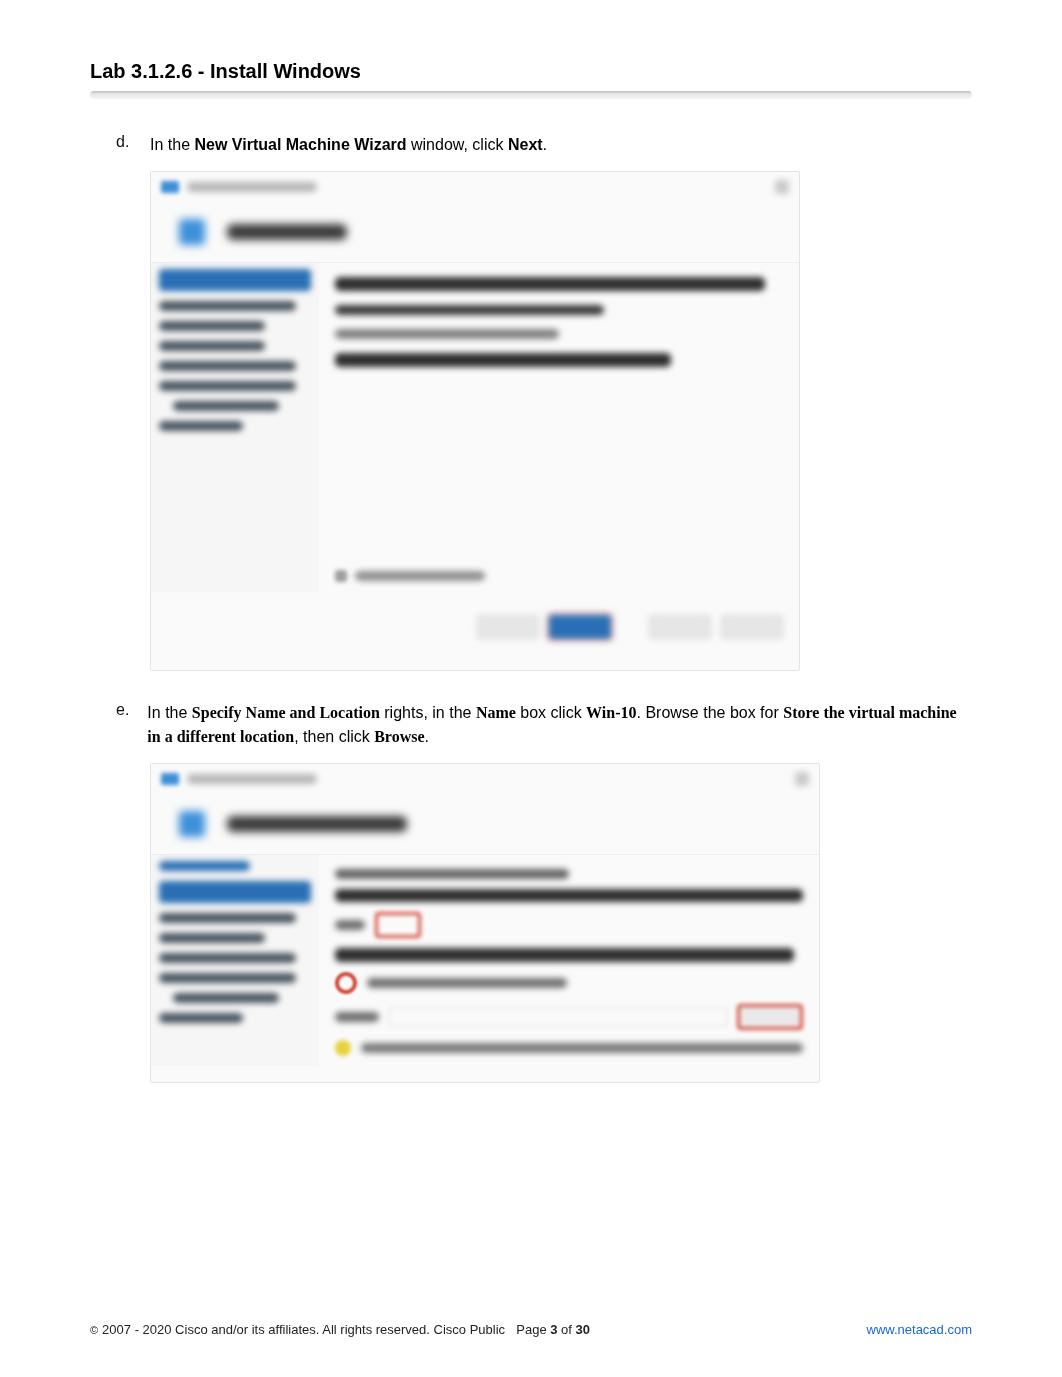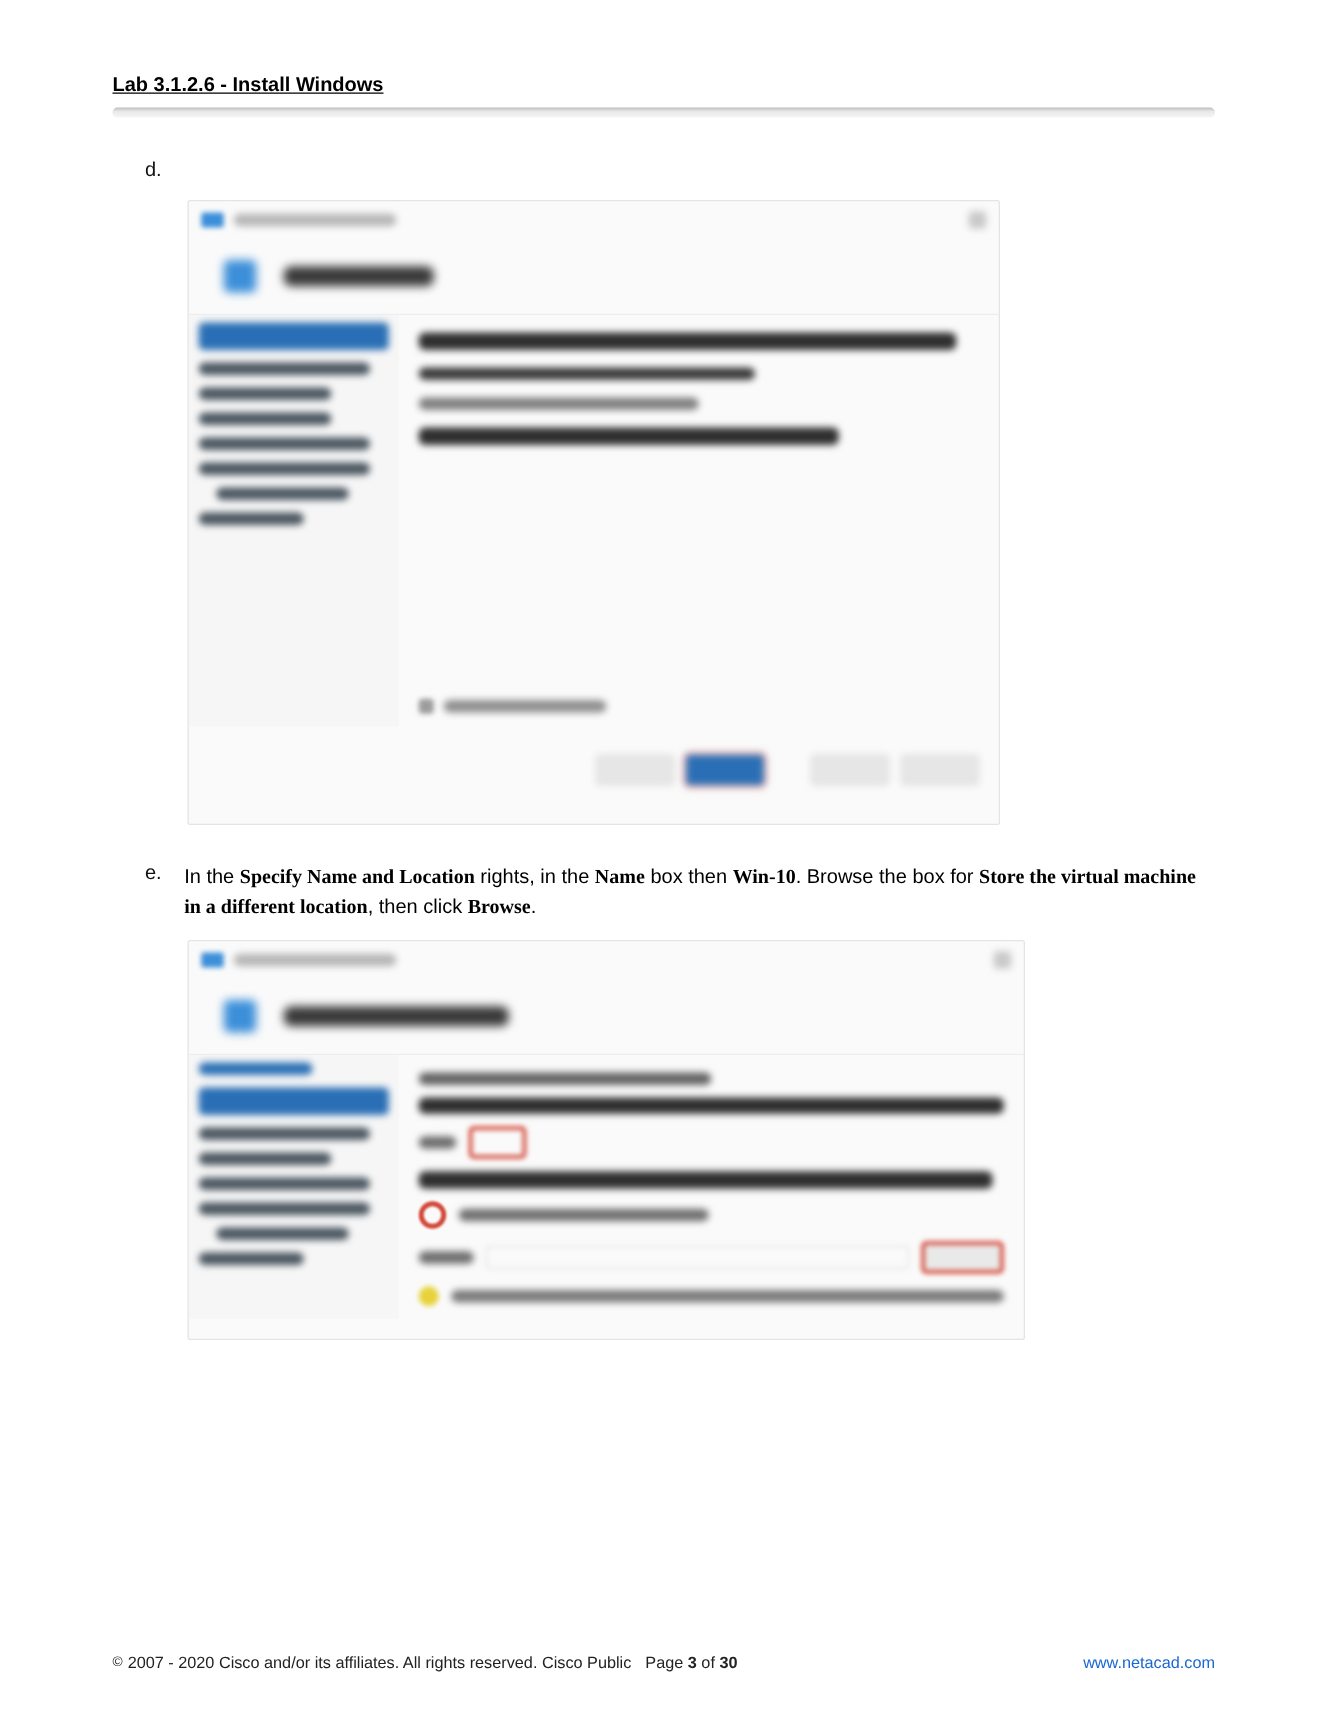--- a/index.html
+++ b/index.html
@@ -11,23 +11,22 @@
       position: relative;
       color: #000;
     }
     .page {
       padding: 60px 90px 40px 90px;
       position: relative;
       height: 100%;
     }
     .header-title {
       font-weight: bold;
-      font-size: 16px;
+      font-size: 20px;
       padding-bottom: 8px;
-      text-decoration: underline;
     }
     .gradient-bar {
       height: 8px;
       background: linear-gradient(to bottom, #bdbdbd 0%, #e8e8e8 40%, #f6f6f6 100%);
       border-radius: 4px;
       margin-bottom: 34px;
     }
     .step {
       display: flex;
       gap: 18px;
@@ -212,20 +211,23 @@
   </style>
 </head>
 <body>
 
 <div class="page">
   <div class="header-title">Lab 3.1.2.6 - Install Windows</div>
   <div class="gradient-bar"></div>
 
   <div class="step">
     <div class="step-label">d.</div>
+    <div class="step-text">
+      <span>In the </span><span class="arial-bold">New Virtual Machine Wizard</span><span> window, click </span><span class="arial-bold">Next</span><span>.</span>
+    </div>
   </div>
 
   <div class="screenshot" style="height:500px;">
     <div class="titlebar">
       <div class="sq-icon"></div>
       <div class="title-blur"></div>
       <div class="close-blur"></div>
     </div>
     <div class="banner">
       <div class="banner-icon"></div>
@@ -259,21 +261,21 @@
       <div class="btn-blur primary"></div>
       <div style="width:18px;"></div>
       <div class="btn-blur"></div>
       <div class="btn-blur"></div>
     </div>
   </div>
 
   <div class="step">
     <div class="step-label">e.</div>
     <div class="step-text">
-      <span>In the </span><b>Specify Name and Location</b><span> rights, in the </span><b>Name</b><span> box then </span><b>Win-10</b><span>. Browse the box for </span><b>Store the virtual machine in a different location</b><span>, then click </span><b>Browse</b><span>.</span>
+      <span>In the </span><b>Specify Name and Location</b><span> rights, in the </span><b>Name</b><span> box click </span><b>Win-10</b><span>. Browse the box for </span><b>Store the virtual machine in a different location</b><span>, then click </span><b>Browse</b><span>.</span>
     </div>
   </div>
 
   <div class="screenshot ss2" style="height:320px; width:670px;">
     <div class="titlebar">
       <div class="sq-icon"></div>
       <div class="title-blur"></div>
       <div class="close-blur"></div>
     </div>
     <div class="banner">

